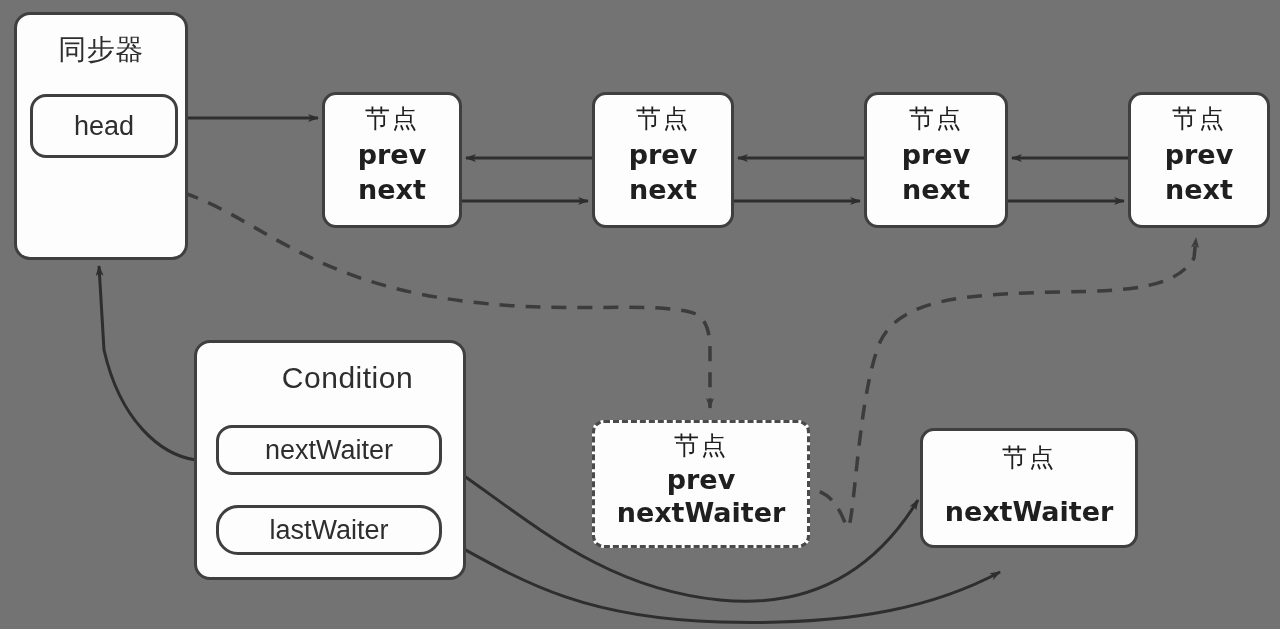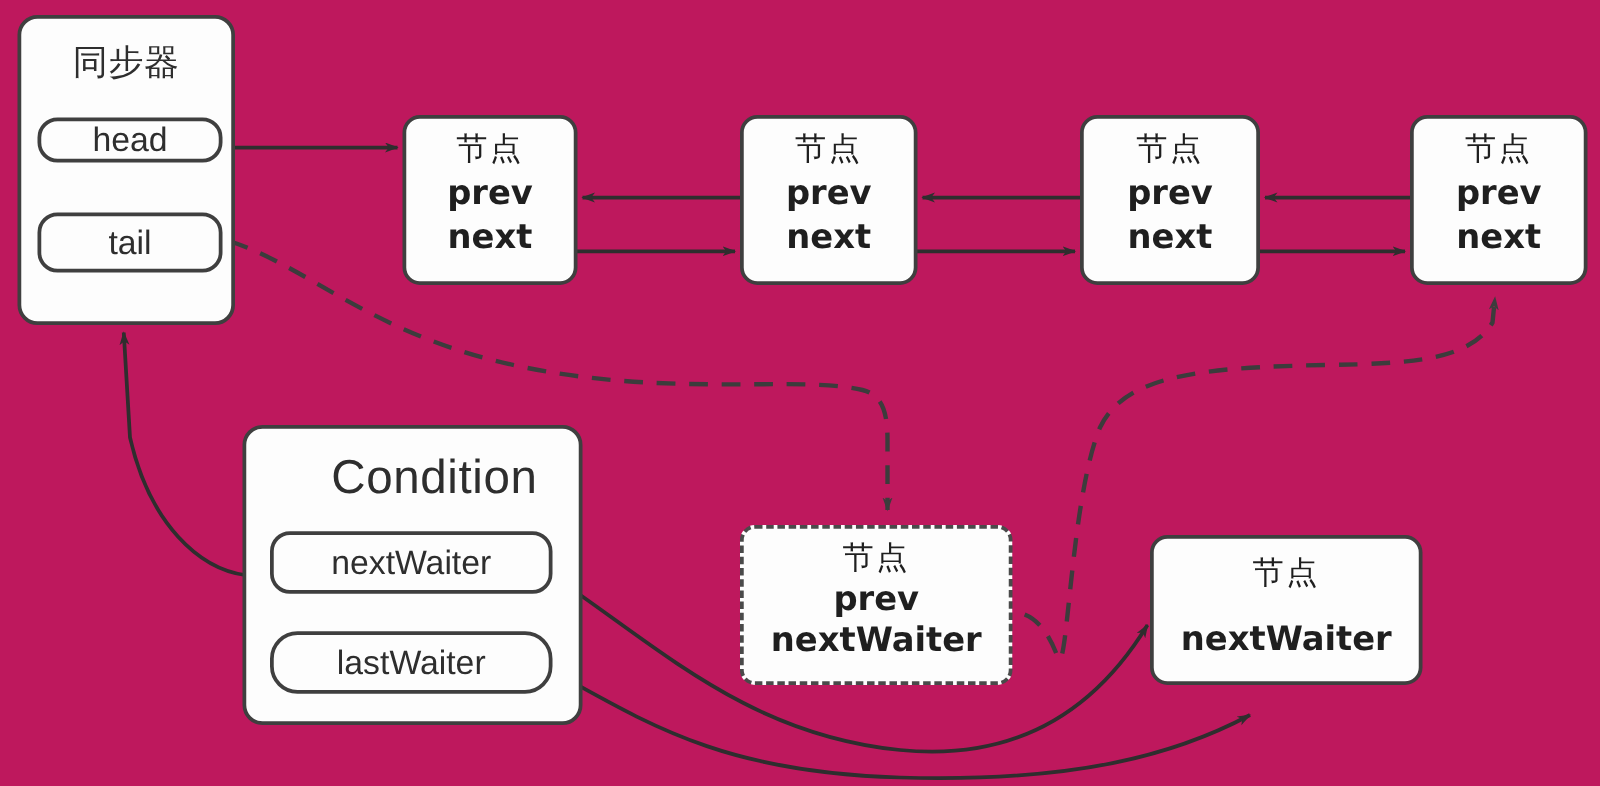--- a/index.html
+++ b/index.html
@@ -5,21 +5,21 @@
 <style>
   html, body {
     margin: 0;
     padding: 0;
     background: #ffffff;
   }
   #canvas {
     position: relative;
     width: 1280px;
     height: 629px;
-    background: #be185d;
+    background: #737373;
     font-family: "Liberation Sans", "DejaVu Sans", sans-serif;
     overflow: hidden;
   }
   svg#wires {
     position: absolute;
     left: 0;
     top: 0;
     width: 1280px;
     height: 629px;
     pointer-events: none;
@@ -53,34 +53,34 @@
     top: 12px;
     width: 174px;
     height: 248px;
     border-radius: 16px;
   }
   #synchronizer .box-title {
     margin-top: 16px;
     font-size: 28px;
     font-family: "DejaVu Sans", "Liberation Sans", sans-serif;
   }
-  #field-head { left: 30px; top: 94px; width: 148px; height: 36px; font-size: 27px; }
+  #field-head { left: 30px; top: 94px; width: 148px; height: 64px; font-size: 27px; }
   #field-tail { left: 30px; top: 170px; width: 148px; height: 48px; font-size: 27px; }
 
   
   #condition {
     left: 194px;
     top: 340px;
     width: 272px;
     height: 240px;
     border-radius: 16px;
   }
   #condition .box-title {
     margin-top: 18px;
-    font-size: 38px;
+    font-size: 30px;
     padding-left: 35px;
   }
   #field-firstwaiter { left: 216px; top: 425px; width: 226px; height: 50px; font-size: 27px; }
   #field-lastwaiter  { left: 216px; top: 505px; width: 226px; height: 50px; font-size: 27px; border-radius: 22px; }
 
   
   .node {
     position: absolute;
     box-sizing: border-box;
     background: #fdfdfd;
@@ -211,23 +211,20 @@
 
     <path d="M 444,538 C 520,580 580,618 720,622 C 860,626 940,604 1000,572" fill="none" stroke="#2e2e2e" stroke-width="3" marker-end="url(#arrow)"></path>
   </svg>
 
   <div class="box" id="synchronizer">
     <div class="box-title">同步器</div>
   </div>
   <div class="field" id="field-head">
     <span>head</span>
   </div>
-  <div class="field" id="field-tail">
-    <span>tail</span>
-  </div>
 
   <div class="node" id="node-1">
     <div class="n-title">节点</div>
     <div class="n-row">prev</div>
     <div class="n-row">next</div>
   </div>
 
   <div class="node" id="node-2">
     <div class="n-title">节点</div>
     <div class="n-row">prev</div>

